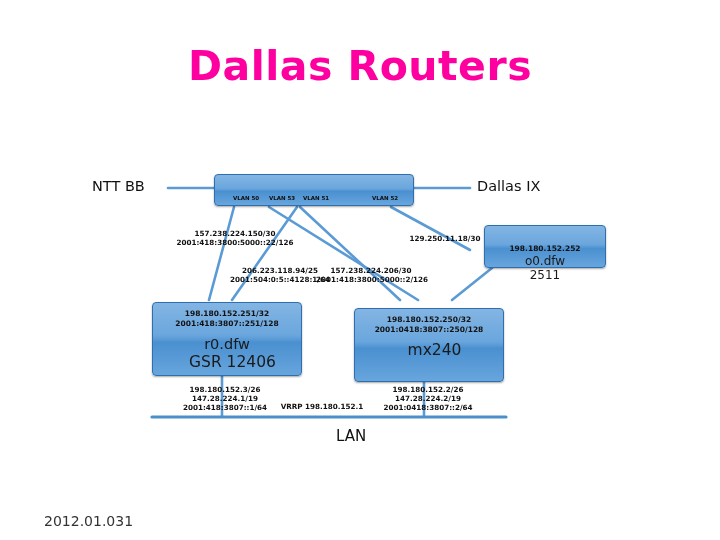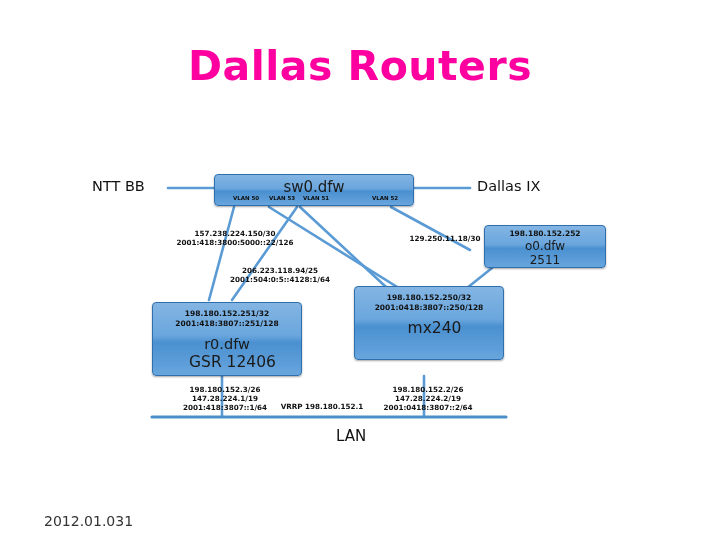--- a/index.html
+++ b/index.html
@@ -85,37 +85,37 @@
     font-family: "DejaVu Sans", sans-serif;
     color: #0d0d0d;
     white-space: nowrap;
   }
   
   #o0 {
     left: 484px;
     top: 225px;
     width: 122px;
     height: 43px;
-    padding-top: 3px;
+    padding-top: 18px;
   }
   #o0 .nm {
     font-size: 12px;
     line-height: 14px;
   }
   
   #r0 {
     left: 152px;
     top: 302px;
     width: 150px;
     height: 74px;
     padding-top: 6px;
   }
   #r1 {
     left: 354px;
-    top: 286px;
+    top: 308px;
     width: 150px;
     height: 74px;
     padding-top: 6px;
   }
   #r0 .nm, #r1 .nm {
     font-size: 14.5px;
     line-height: 18px;
   }
   #r0 .nm.big, #r1 .nm.big {
     font-size: 15.5px;
@@ -191,21 +191,20 @@
     <line x1="152" y1="417" x2="506" y2="417" stroke="#4a8fc9" stroke-width="3.2" stroke-linecap="round"></line>
   </svg>
 
   <div class="title">Dallas Routers</div>
 
   <div class="lbl side" style="left:92px; top:178px;">NTT BB</div>
 
   <div class="lbl side" style="left:477px; top:178px;">Dallas IX</div>
 
   <div class="node" id="sw0">
-    <div class="nm">sw0.dfw</div>
     <div class="vlanrow">
       <span class="vlan" style="left:18px;">VLAN 50</span>
       <span class="vlan" style="left:54px;">VLAN 53</span>
       <span class="vlan" style="left:88px;">VLAN 51</span>
       <span class="vlan" style="left:157px;">VLAN 52</span>
     </div>
   </div>
 
   <div class="node" id="o0">
     <div class="ip">198.180.152.252</div>
@@ -233,20 +232,24 @@
   <div class="ipblock" style="left:160px; top:229px; width:150px;">
     <div>157.238.224.150/30</div>
     <div>2001:418:3800:5000::22/126</div>
   </div>
 
   <div class="ipblock" style="left:228px; top:266px; width:104px;">
     <div>206.223.118.94/25</div>
     <div>2001:504:0:5::4128:1/64</div>
   </div>
 
+  <div class="ipblock" style="left:316px; top:266px; width:110px;">
+    <div>157.238.224.206/30</div>
+    <div>2001:418:3800:5000::2/126</div>
+  </div>
 
   <div class="ipblock" style="left:396px; top:234px; width:98px;">
     <div>129.250.11.18/30</div>
   </div>
 
   <div class="ipblock" style="left:157px; top:385px; width:136px;">
     <div>198.180.152.3/26</div>
     <div>147.28.224.1/19</div>
     <div>2001:418:3807::1/64</div>
   </div>

